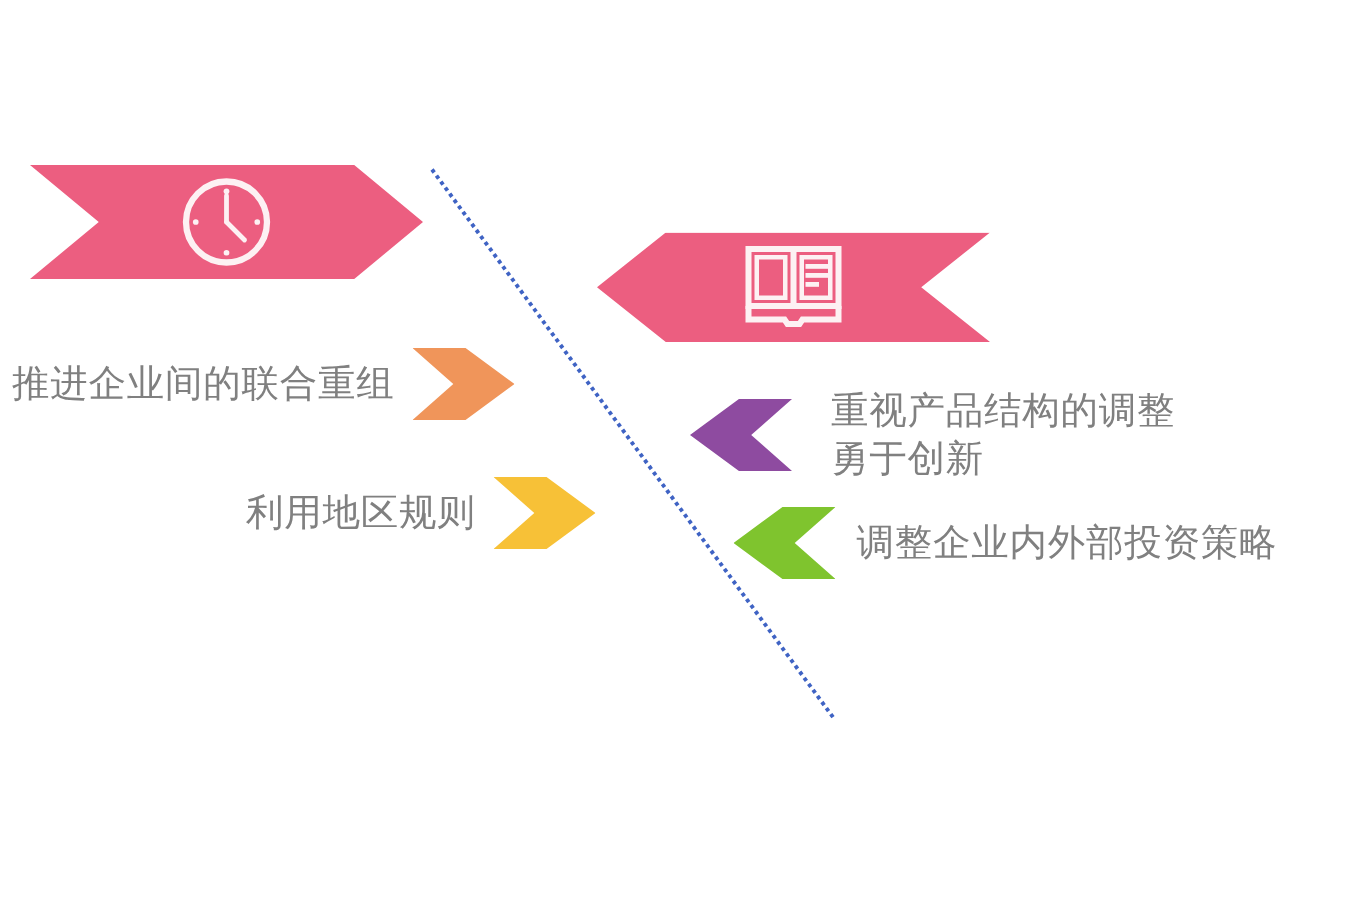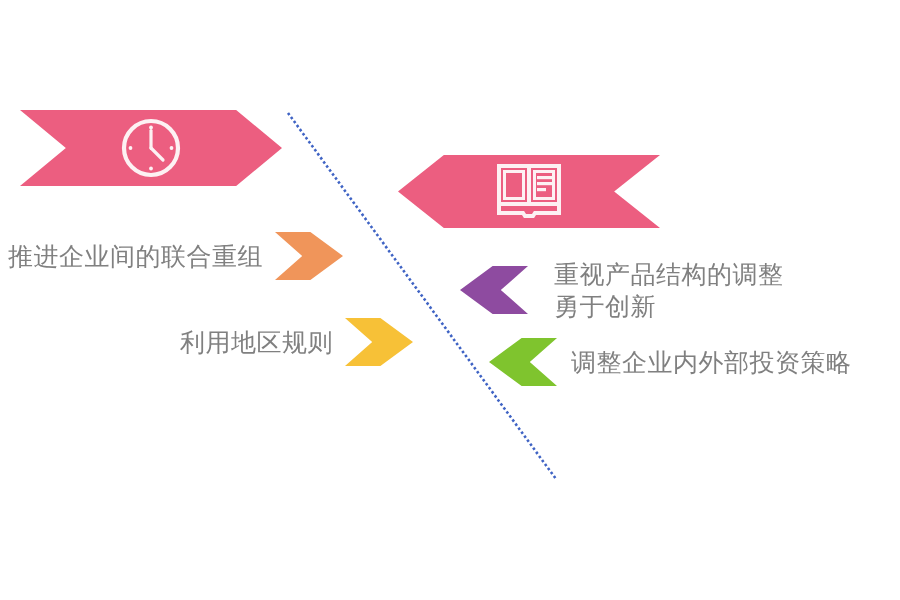--- a/index.html
+++ b/index.html
@@ -144,21 +144,21 @@
         <path d="M3 41 L3 50 L27 50 L29 53 L37 53 L39 50 L63 50 L63 41" fill="none" stroke="#fdf1f3" stroke-width="4" stroke-linejoin="miter"></path>
       </svg>
     </div>
   </div>
 
   <div class="row" id="row-0" style="left: 8px; top: 232px;">
     <div class="row-label" style="color: rgb(128, 128, 128); margin: 0px 12px 0px 0px;">推进企业间的联合重组</div>
     <div class="chev right" style="width: 68px; height: 48px; background: rgb(240, 149, 90);"></div>
   </div>
 
-  <div class="row" id="row-1" style="left: 180px; top: 318px;">
+  <div class="row" id="row-1" style="left: 164px; top: 318px;">
     <div class="row-label" style="color: rgb(128, 128, 128); margin: 0px 12px 0px 0px;">利用地区规则</div>
     <div class="chev right" style="width: 68px; height: 48px; background: rgb(247, 193, 55);"></div>
   </div>
 
   <div class="row" id="row-2" style="left: 460px; top: 258px; gap: 12px;">
     <div class="chev left" style="width: 68px; height: 48px; background: rgb(142, 75, 160);"></div>
     <div class="row-label" style="color: rgb(128, 128, 128); margin: 0px 0px 0px 14px;">重视产品结构的调整
 勇于创新</div>
   </div>
 

